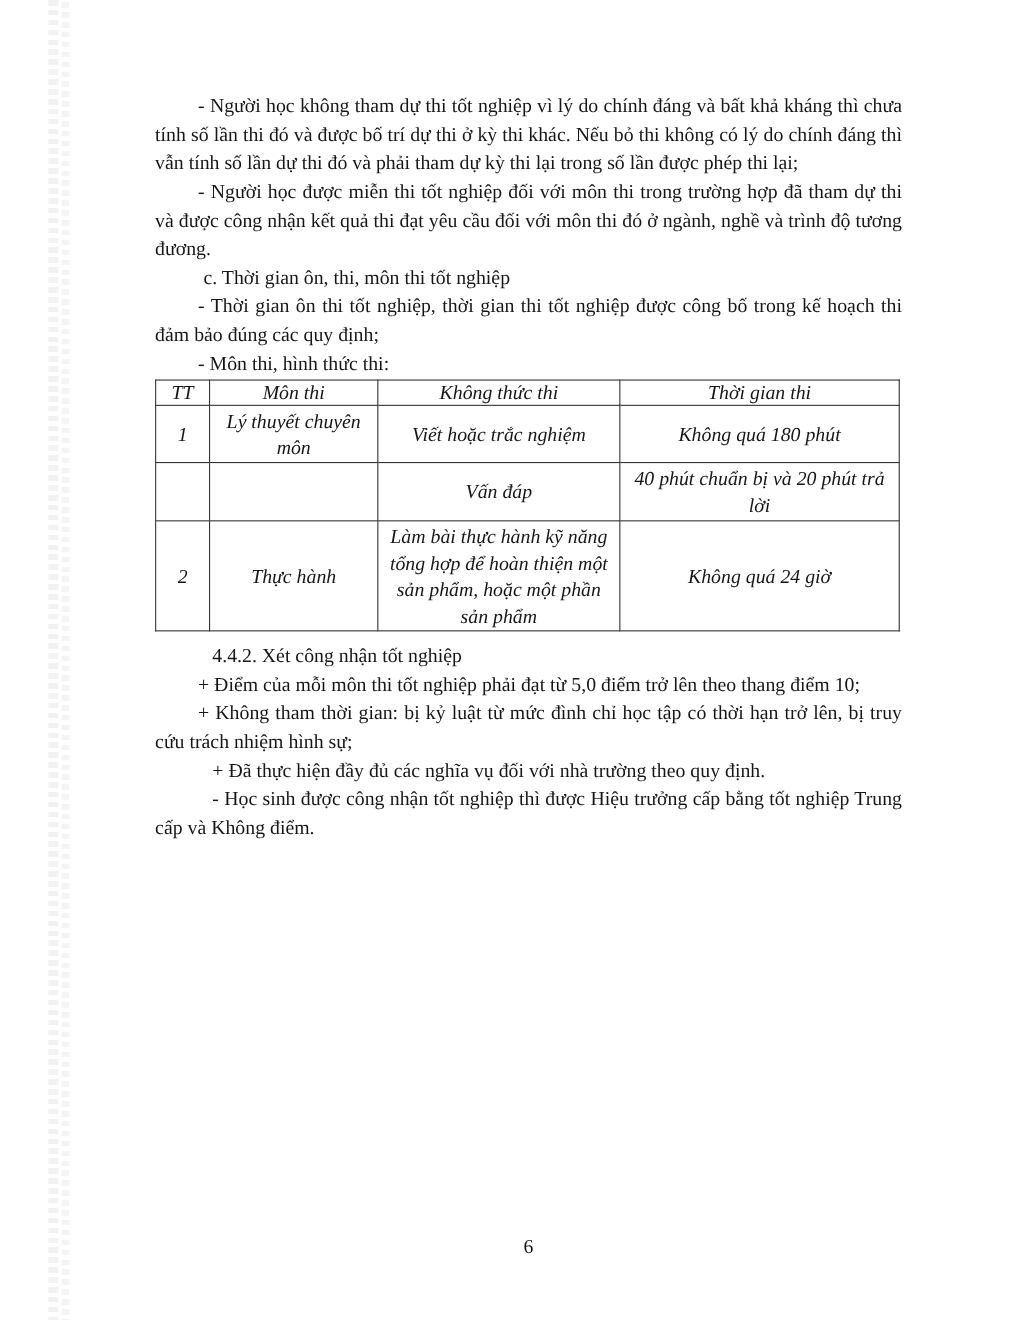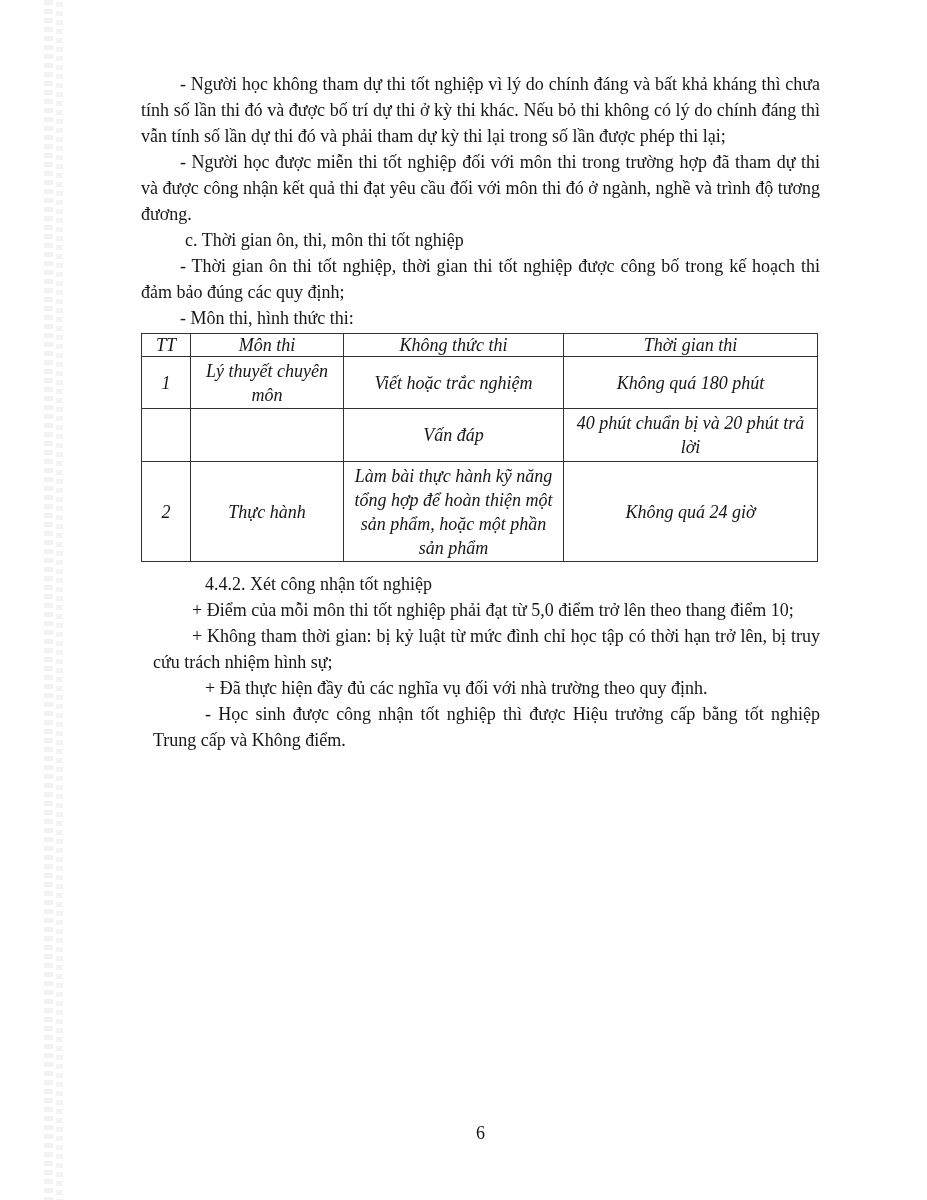--- a/index.html
+++ b/index.html
@@ -30,21 +30,21 @@
     left: 56px;
     width: 7px;
     background: repeating-linear-gradient(180deg,
       rgba(0,0,0,0) 0px, rgba(0,0,0,0) 2px,
       rgba(0,0,0,0.045) 2px, rgba(0,0,0,0.045) 7px,
       rgba(0,0,0,0) 7px, rgba(0,0,0,0) 9px);
   }
   .content {
     position: absolute;
     left: 141px;
-    top: 71px;
+    top: 83px;
     width: 679px;
   }
   p.para {
     margin: 0;
     font-size: 18px;
     line-height: 26px;
     text-align: justify;
     text-indent: 39px;
     white-space: pre-wrap;
   }
@@ -64,21 +64,21 @@
     line-height: 24px;
     font-weight: normal;
     padding: 1px 9px;
     overflow: hidden;
     font-style: italic;
   }
   table.exam thead th { height: 22px; line-height: 21px; padding: 0 4px; }
   table.exam tr.r1 td { height: 49px; }
   table.exam tr.r2 td { height: 50px; }
   table.exam tr.r3 td { height: 97px; }
-  .closing { margin-top: 9px; margin-left: 12px; }
+  .closing { margin-top: 9px; }
   .page-number {
     position: absolute;
     top: 1120px;
     left: 141px;
     width: 679px;
     text-align: center;
     font-size: 18px;
     line-height: 26px;
   }
 </style>

